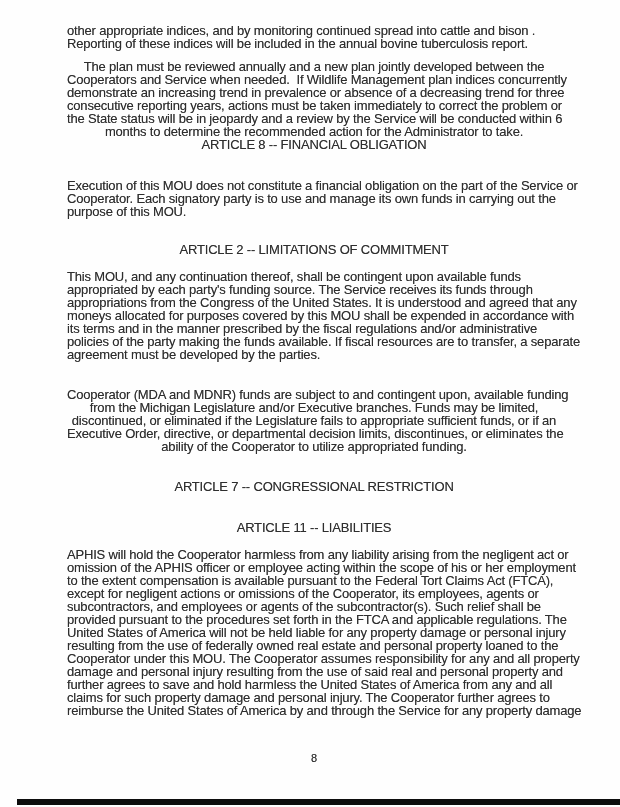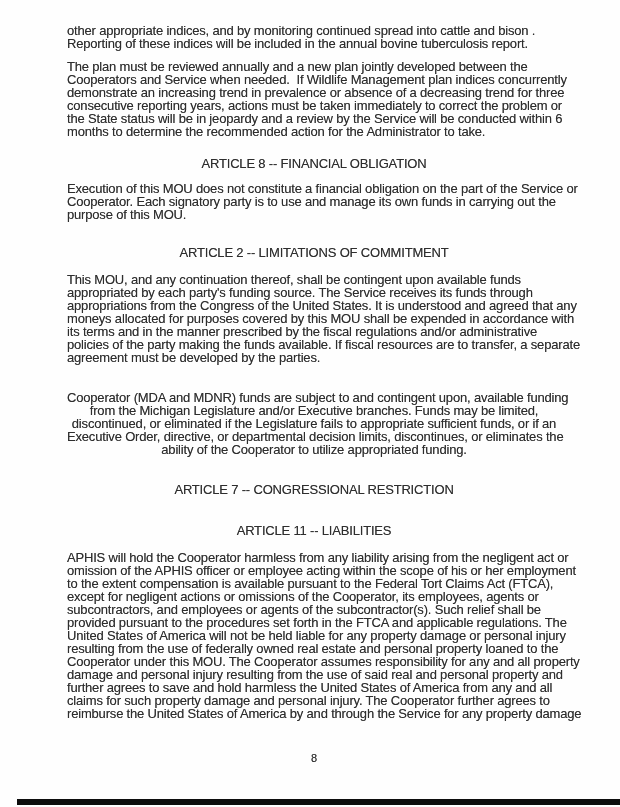--- a/index.html
+++ b/index.html
@@ -24,25 +24,25 @@
   }
   .blk {
     white-space: pre;
     font-size: 13px;
     line-height: 13px;
     letter-spacing: -0.18px;
     text-shadow: 0 0 0.5px rgba(45,45,45,0.55);
   }
   .para { text-align: left; }
   .heading { text-align: center; }
-  .m10 { margin-top: 10px; }
-  .m12 { margin-top: 12px; }
+  .m10 { margin-top: 10px; text-align: center; }
+  .m12 { margin-top: 28px; }
   .m13 { margin-top: 27px; text-align: center; }
   .m14 { margin-top: 14px; }
-  .m19 { margin-top: 19px; }
+  .m19 { }
   .m25 { margin-top: 25px; }
   .m27 { margin-top: 27px; }
   .m28 { margin-top: 28px; }
   .pagenum {
     position: absolute;
     left: 67px;
     top: 752px;
     width: 494px;
     text-align: center;
     font-size: 11px;

